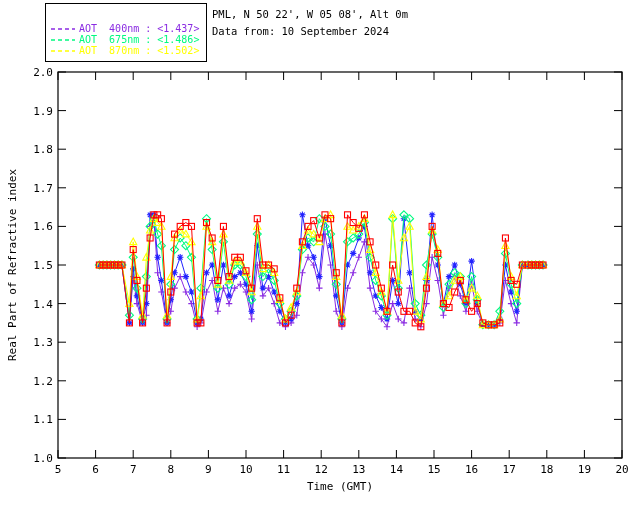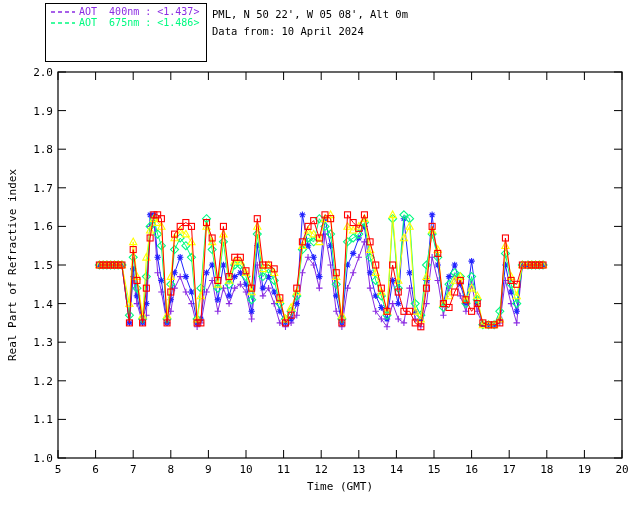--- a/index.html
+++ b/index.html
@@ -1,21 +1,21 @@
 <!DOCTYPE html>
 <html><head>
 <meta charset="utf-8">
 <style>
   html,body{margin:0;padding:0;background:#fff;}
   #stage{position:relative;width:640px;height:512px;background:#fff;overflow:hidden;
          font-family:"DejaVu Sans Mono",monospace;}
   #chart-svg{position:absolute;left:0;top:0;}
   #legend{position:absolute;left:45px;top:3px;width:162px;height:59px;
           border:1px solid #000;background:#fff;box-sizing:border-box;
-          padding:2px 0 0 4px;}
+          padding:19px 0 0 4px;}
   .legend-row{display:flex;align-items:center;height:11px;}
   .legend-dash{flex:0 0 26px;height:10px;}
   .legend-label{font-size:10px;line-height:10px;white-space:pre;margin-left:3px;}
   #header-info{position:absolute;left:212px;top:6px;color:#000;}
   #header-info div{font-size:10.5px;line-height:17px;white-space:pre;}
   text{font-family:"DejaVu Sans Mono",monospace;fill:#000;}
 </style>
 </head>
 <body>
 
@@ -561,18 +561,24 @@
        <line x1="1" y1="5" x2="25" y2="5" stroke="#8a2be2" stroke-width="1.3" stroke-dasharray="4,3"></line>
      </svg>
      <span class="legend-label" style="color:#8a2be2">AOT  400nm : &lt;1.437&gt;</span>
       </div>
       <div class="legend-row">
         <svg class="legend-dash">
        <line x1="1" y1="5" x2="25" y2="5" stroke="#00fa80" stroke-width="1.3" stroke-dasharray="4,3"></line>
      </svg>
      <span class="legend-label" style="color:#00fa80">AOT  675nm : &lt;1.486&gt;</span>
       </div>
+      <div class="legend-row">
+        <svg class="legend-dash">
+       <line x1="1" y1="5" x2="25" y2="5" stroke="#ffff00" stroke-width="1.3" stroke-dasharray="4,3"></line>
+     </svg>
+     <span class="legend-label" style="color:#ffff00">AOT  870nm : &lt;1.502&gt;</span>
+      </div>
     </div>
   <div id="header-info">
     <div>PML, N 50 22', W 05 08', Alt 0m</div>
-    <div>Data from: 10 April 2024</div>
+    <div>Data from: 10 September 2024</div>
   </div>
 </div>
 
 </body></html>

